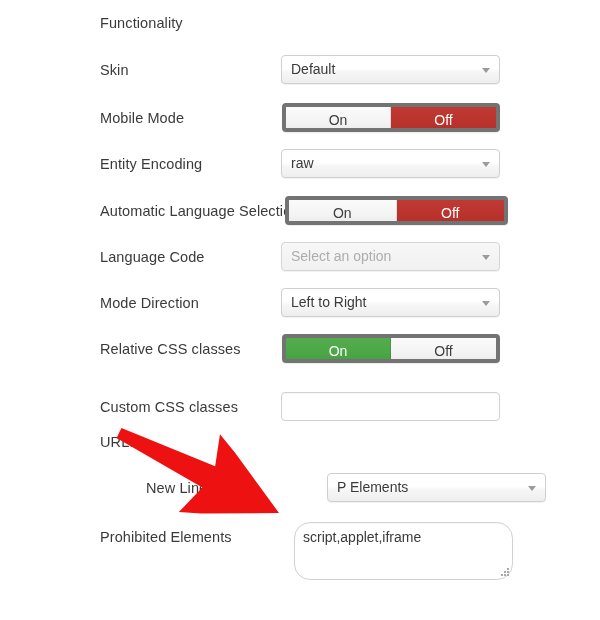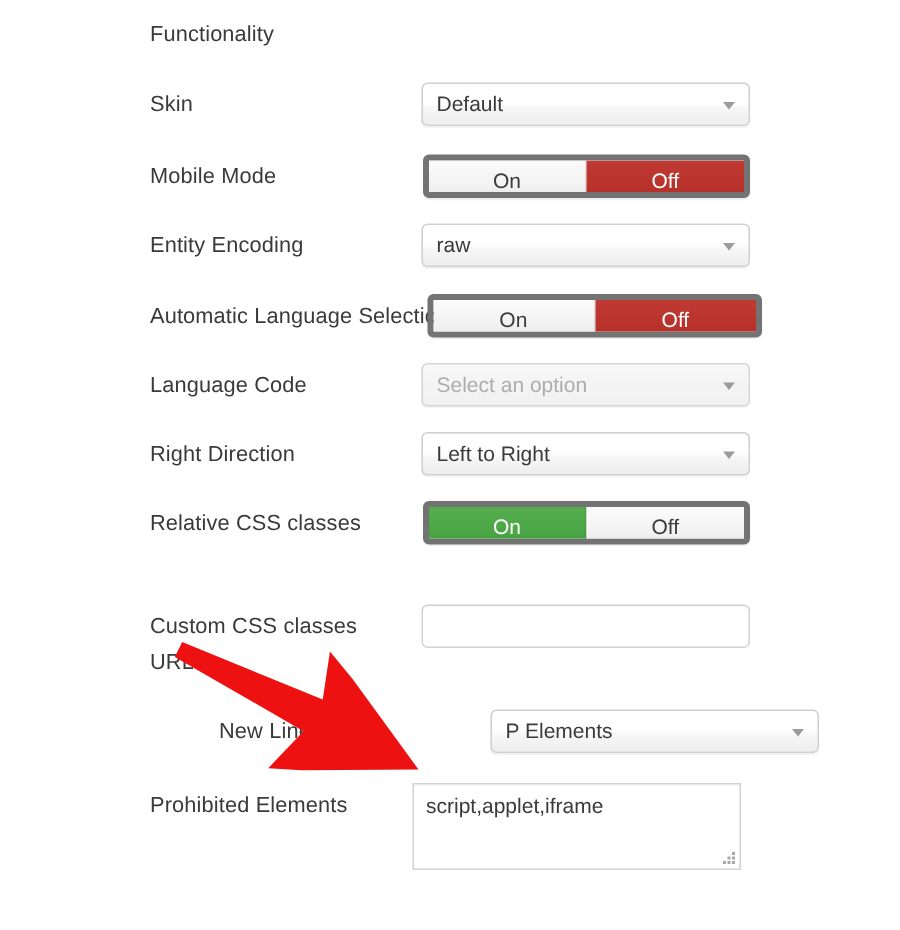--- a/index.html
+++ b/index.html
@@ -130,27 +130,27 @@
     box-sizing: border-box;
     border: 1px solid #d2d2d2;
     border-radius: 4px;
     background: #ffffff;
     box-shadow: inset 0 1px 1px rgba(0,0,0,0.035);
   }
 
   
   .textarea-control {
     position: absolute;
-    left: 275px;
+    left: 294px;
     top: 0;
     width: 219px;
     height: 58px;
     box-sizing: border-box;
     border: 1px solid #d2d2d2;
-    border-radius: 0;
+    border-radius: 16px;
     background: #ffffff;
     box-shadow: inset 0 1px 1px rgba(0,0,0,0.035);
   }
   .textarea-value {
     position: absolute;
     left: 8px;
     top: 5px;
     right: 8px;
     font-size: 14px;
     color: #3a3a3a;
@@ -226,36 +226,36 @@
 
   <div class="form-row" style="top:242px;">
     <div class="row-label">Language Code</div>
     <div class="select-control placeholder">
       <div class="select-value">Select an option</div>
       <span class="caret-icon"></span>
     </div>
   </div>
 
   <div class="form-row" style="top:288px;">
-    <div class="row-label">Right Direction</div>
+    <div class="row-label">Mode Direction</div>
     <div class="select-control">
       <div class="select-value">Left to Right</div>
       <span class="caret-icon"></span>
     </div>
   </div>
 
   <div class="form-row" style="top:334px;">
     <div class="row-label">Relative CSS classes</div>
     <div class="toggle-control" style="left:282px; width:218px;">
       <div class="toggle-seg on-green left-seg">On</div>
       <div class="toggle-seg inactive">Off</div>
     </div>
   </div>
 
-  <div class="form-row" style="top:403px;">
+  <div class="form-row" style="top:392px;">
     <div class="row-label">Custom CSS classes</div>
     <div class="text-input">
       <div class="select-value" style="right:8px;"></div>
     </div>
   </div>
 
   <div class="form-row" style="top:427px;">
     <div class="row-label">URLs</div>
   </div>
 

